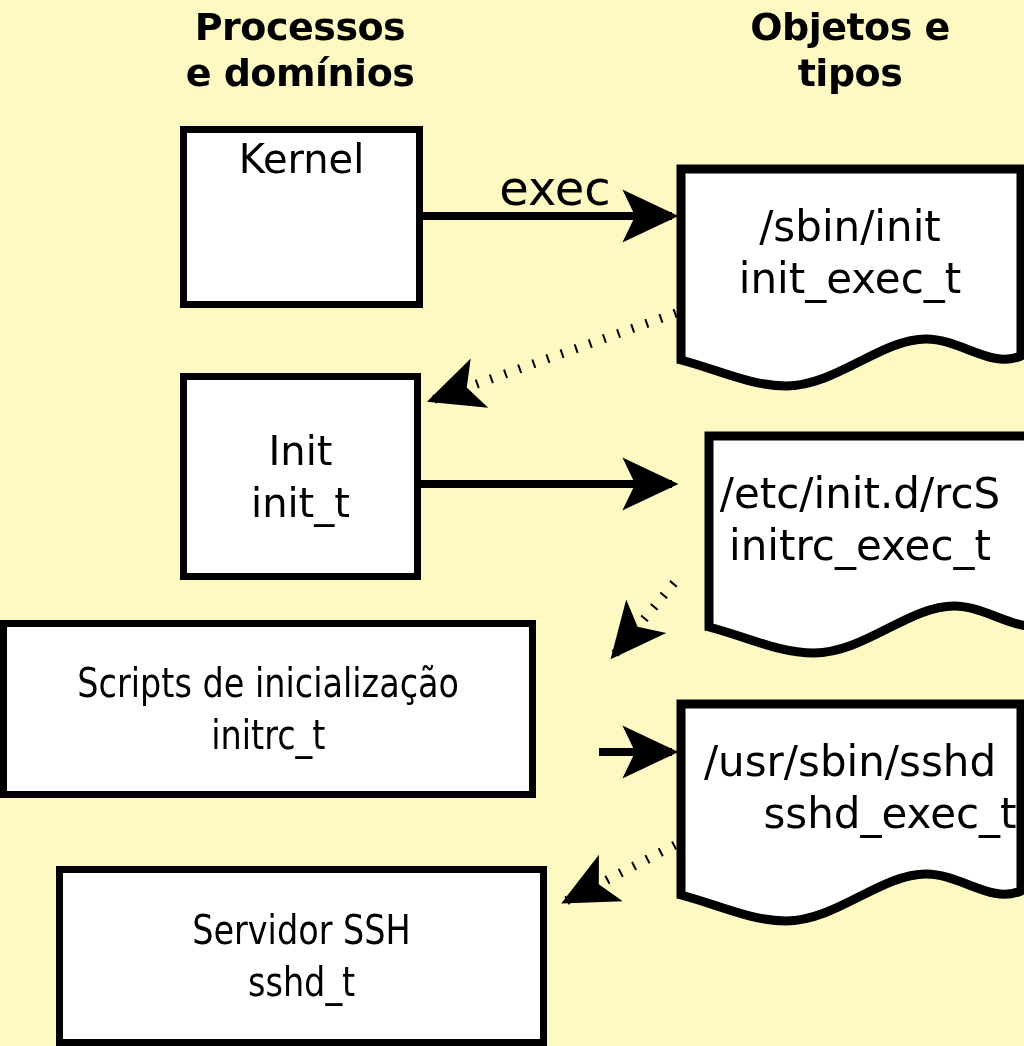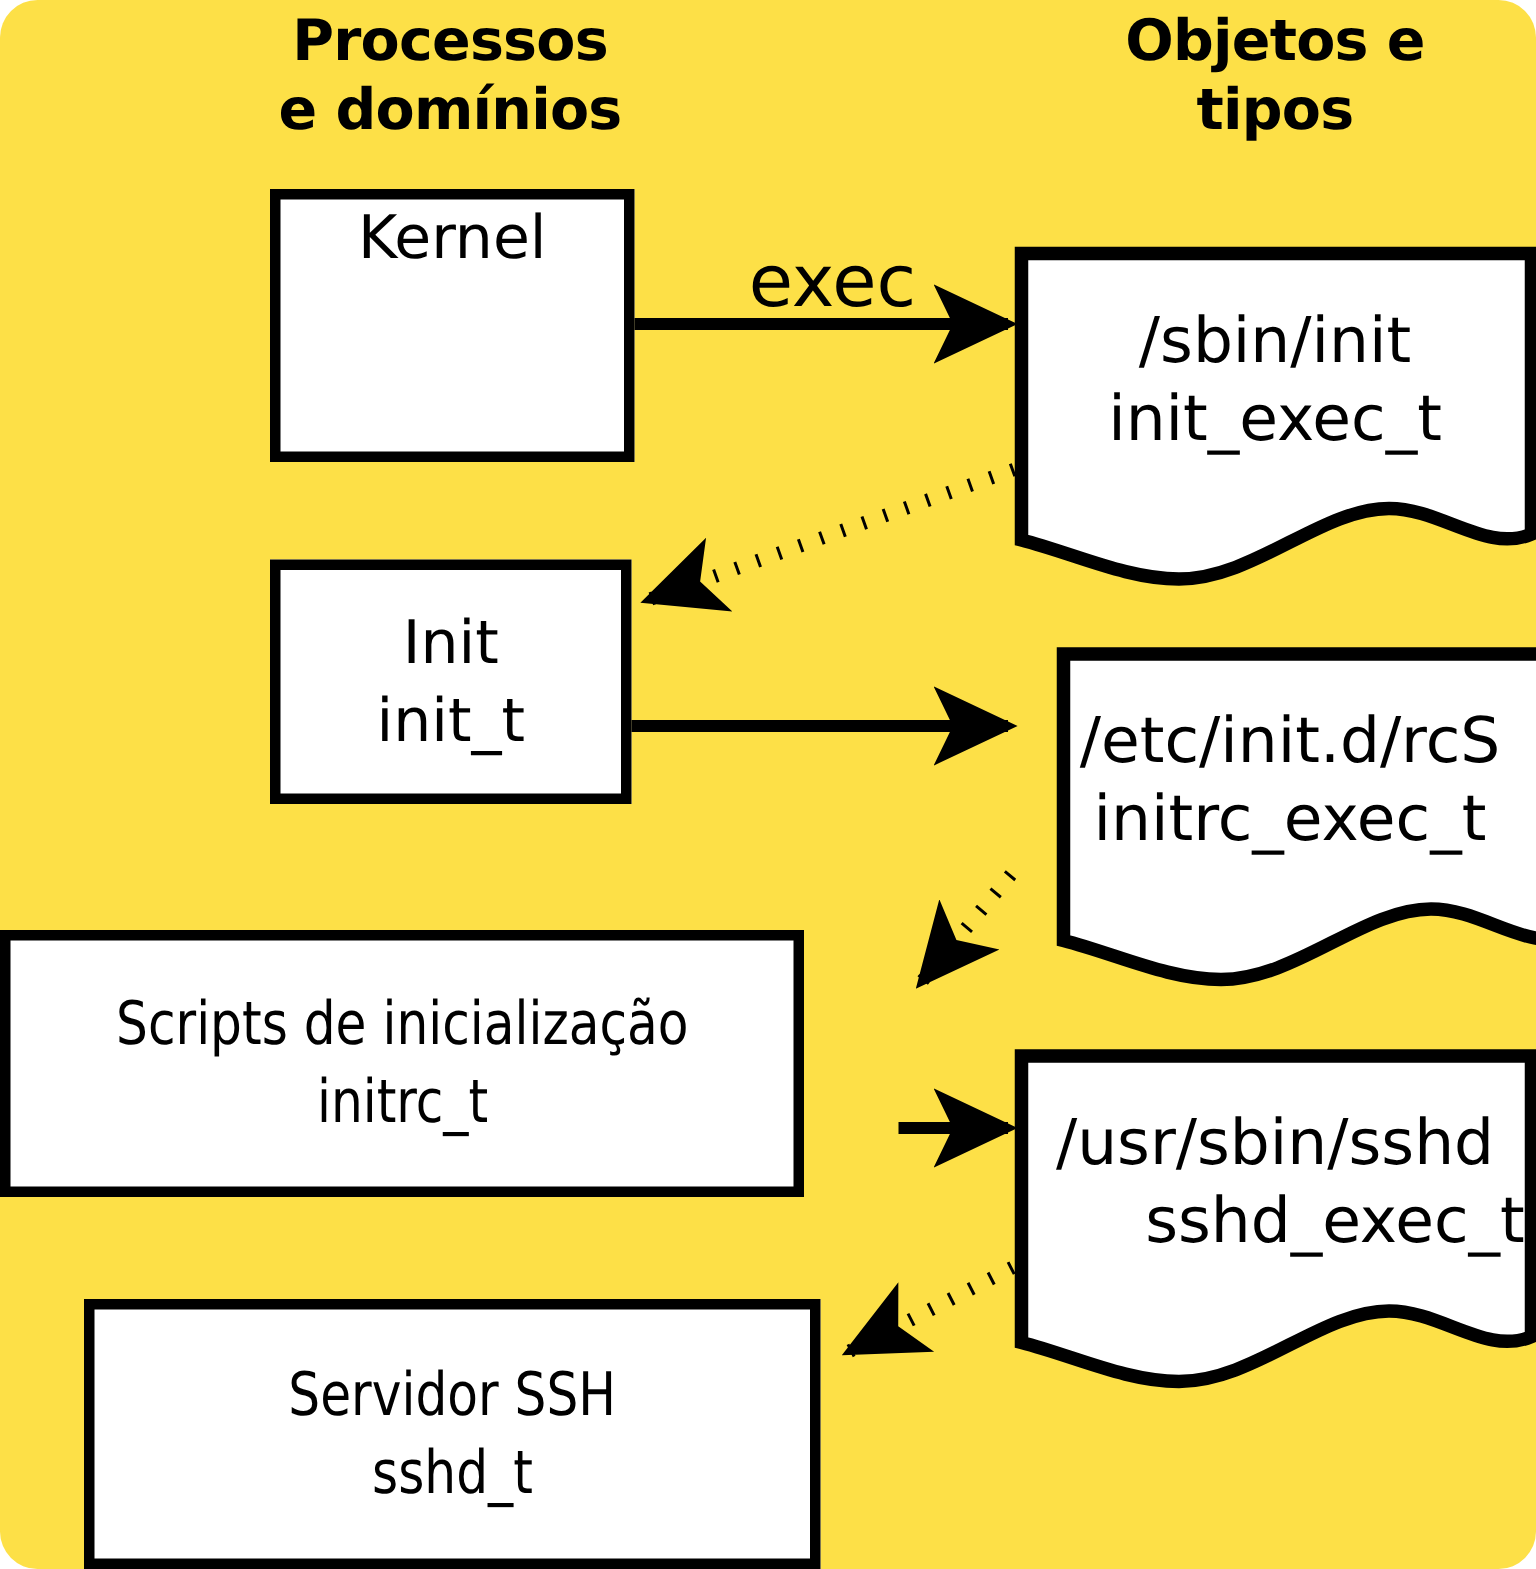--- a/index.html
+++ b/index.html
@@ -7,23 +7,22 @@
     padding: 0;
     background: #ffffff;
   }
   body {
     font-family: "DejaVu Sans", sans-serif;
   }
   #canvas {
     position: relative;
     width: 1024px;
     height: 1046px;
-    background: #fde047;
+    background: #fef9c3;
     overflow: hidden;
-    border-radius: 25px;
   }
   .col-header {
     position: absolute;
     font-family: "DejaVu Sans", sans-serif;
     font-weight: bold;
     font-size: 38px;
     line-height: 1.22;
     text-align: center;
     color: #000000;
     white-space: pre-line;
@@ -96,21 +95,21 @@
 
   <div class="col-header" id="hdr-left">Processos
 e domínios</div>
   <div class="col-header" id="hdr-right">Objetos e
 tipos</div>
 
   <div class="proc-box" id="box-kernel" style="left:180px; top:126px; width:243px; height:182px;justify-content:space-between;">
     <span class="l1">Kernel</span>
   </div>
 
-  <div class="proc-box" id="box-init" style="left:180px; top:373px; width:241px; height:163px;">
+  <div class="proc-box" id="box-init" style="left:180px; top:373px; width:241px; height:207px;">
     <span class="l1">Init</span>
     <span class="l2">init_t</span>
   </div>
 
   <div class="proc-box condensed" id="box-initrc" style="left:0px; top:620px; width:536px; height:178px;">
     <span class="l1">Scripts de inicialização</span>
     <span class="l2">initrc_t</span>
   </div>
 
   <div class="proc-box condensed" id="box-sshd" style="left:56px; top:866px; width:491px; height:180px;">

